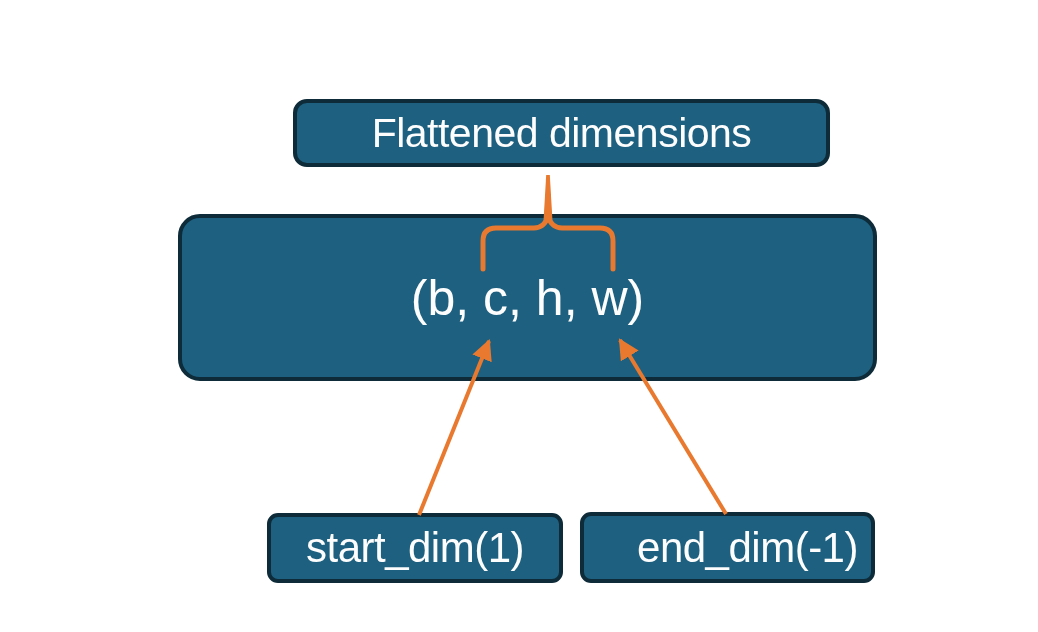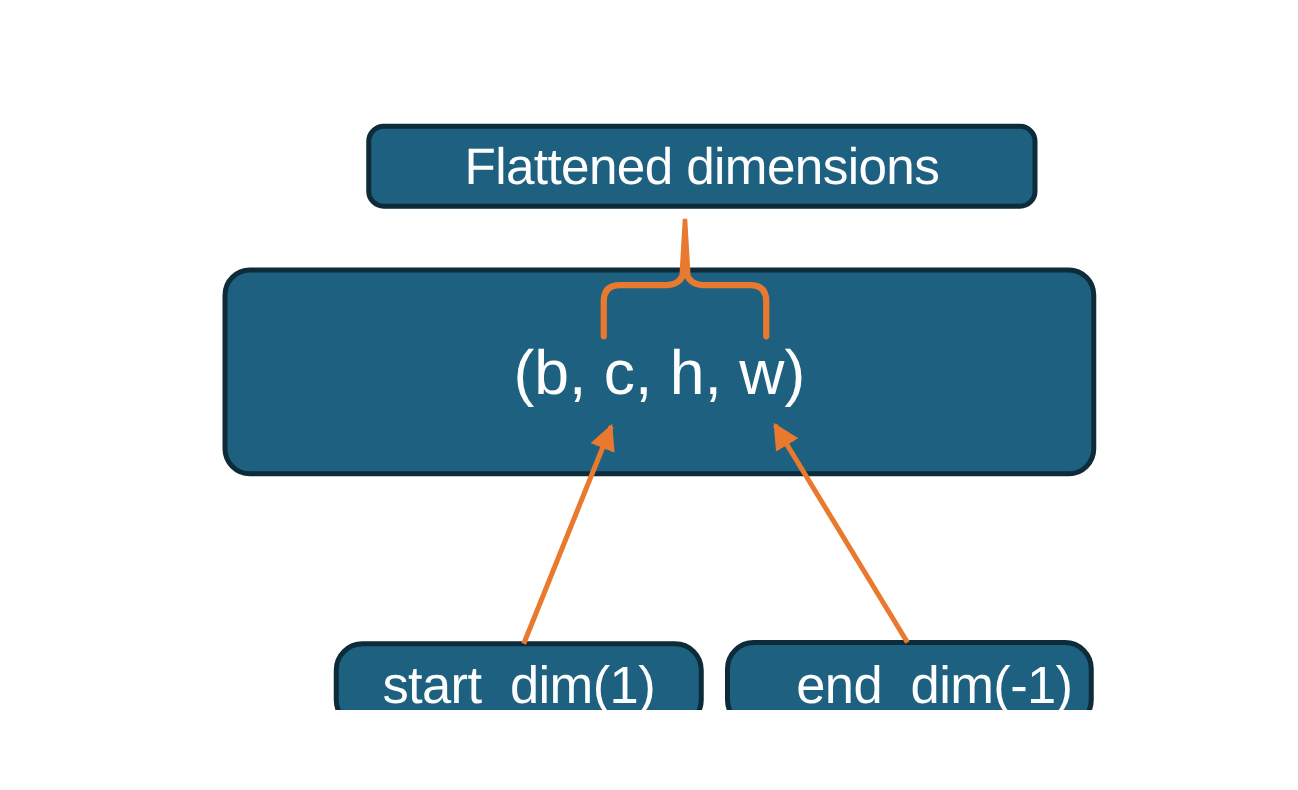--- a/index.html
+++ b/index.html
@@ -7,21 +7,21 @@
     --box-border: #0d2b38;
     --accent: #e8792e;
     --text: #fdfdfd;
     --page-bg: #ffffff;
   }
   * { margin: 0; padding: 0; box-sizing: border-box; }
   html, body { background: var(--page-bg); }
   .canvas {
     position: relative;
     width: 1038px;
-    height: 568px;
+    height: 632px;
     background: var(--page-bg);
     overflow: hidden;
     font-family: "Liberation Sans", sans-serif;
   }
   .box {
     position: absolute;
     background: var(--box-fill);
     border: 4px solid var(--box-border);
     color: var(--text);
     display: flex;
@@ -37,21 +37,21 @@
     font-size: 41px;
     letter-spacing: -0.5px;
   }
   .main-box {
     left: 178px; top: 214px;
     width: 699px; height: 167px;
     border-radius: 22px;
     font-size: 50px;
   }
   .small-box {
-    border-radius: 23px;
+    border-radius: 11px;
     font-size: 42px;
     letter-spacing: -0.5px;
   }
   .start-box { left: 267px; top: 513px; width: 296px; height: 70px; }
   .end-box   { left: 580px; top: 512px; width: 295px; height: 71px; padding-left: 40px; }
   .overlay {
     position: absolute;
     left: 0; top: 0;
     width: 1038px; height: 632px;
     pointer-events: none;

